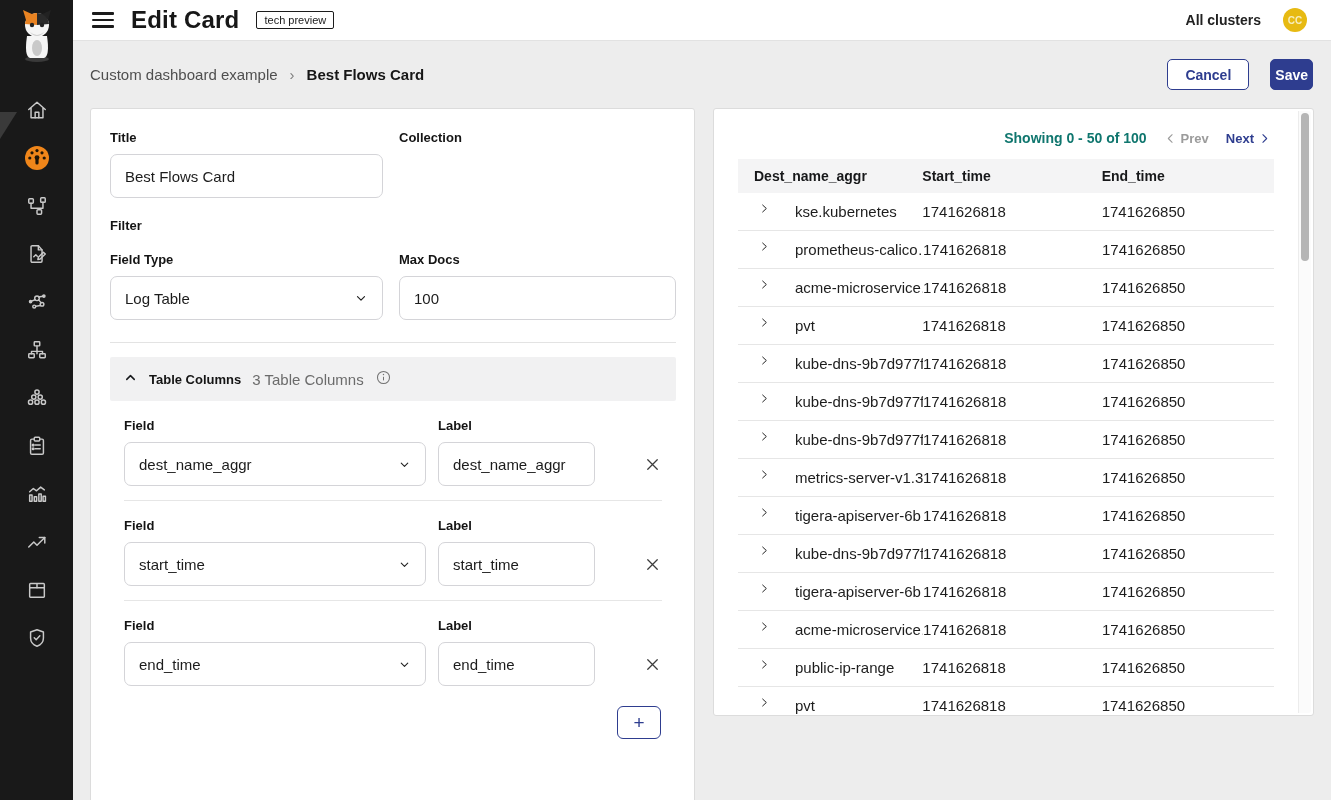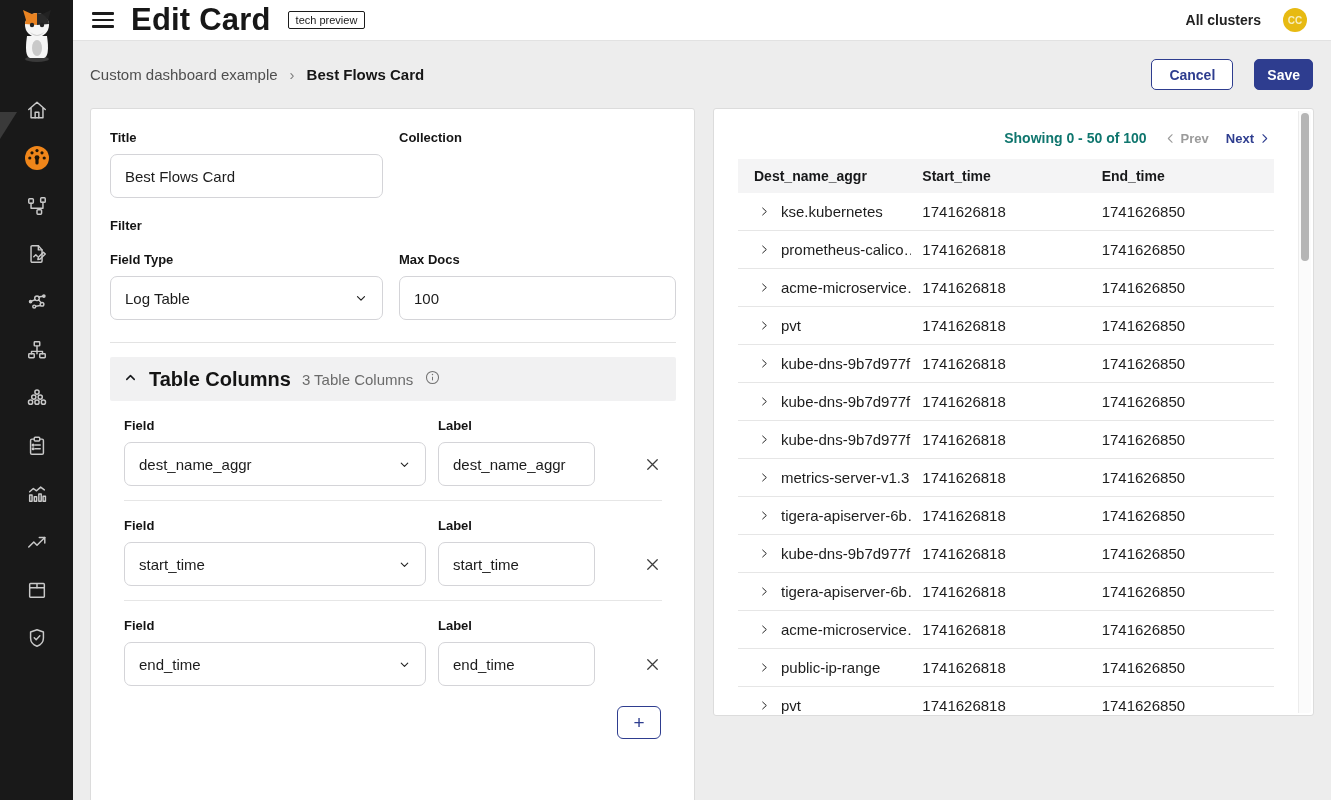--- a/index.html
+++ b/index.html
@@ -16,40 +16,40 @@
     background:none; border:none; cursor:pointer; }
   .nav-item svg { stroke:#c9c9c9; fill:none; stroke-width:1.6; stroke-linecap:round; stroke-linejoin:round; }
   .nav-item.active svg { stroke:none; }
 
   
   .topbar { position:absolute; left:73px; top:0; width:1258px; height:41px; background:#ffffff;
     border-bottom:1px solid #e2e2e2; display:flex; align-items:center; z-index:20; }
   .hamburger { margin-left:19px; width:22px; height:16px; display:flex; flex-direction:column;
     justify-content:space-between; background:none; border:none; cursor:pointer; }
   .hamburger span { display:block; height:2.6px; background:#1b1b1b; border-radius:1px; }
-  .page-title { margin-left:17px; font-size:31px; font-weight:800; letter-spacing:.2px; color:#171717; }
+  .page-title { margin-left:17px; font-size:24px; font-weight:800; letter-spacing:.2px; color:#171717; }
   .badge { margin-left:17px; font-size:11px; font-weight:500; color:#1b1b1b;
     border:1.5px solid #1b1b1b; border-radius:2px; padding:2px 7px; }
   .topbar-right { margin-left:auto; margin-right:24px; display:flex; align-items:center; gap:22px; }
   .cluster-selector { font-size:14px; font-weight:600; color:#222; cursor:pointer; }
   .avatar { width:24px; height:24px; border-radius:50%; background:#e7ba12; color:#f7edbb;
     font-size:10px; font-weight:700; display:flex; align-items:center; justify-content:center; cursor:pointer; }
 
   
   .toolbar { position:absolute; left:73px; top:41px; width:1258px; height:67px;
     display:flex; align-items:center; }
   .breadcrumb { margin-left:17px; display:flex; align-items:center; gap:12px; font-size:15px; }
   .crumb-parent { color:#4f4f4f; cursor:pointer; }
   .crumb-sep { color:#7d7d7d; font-size:15px; }
   .crumb-current { color:#161616; font-weight:700; }
   .toolbar-actions { margin-left:auto; margin-right:18px; display:flex; gap:21px; }
   .btn { height:31px; border-radius:5px; font-size:14px; font-weight:600; cursor:pointer;
     font-family:"Liberation Sans", sans-serif; }
   .btn-outline { background:#fff; border:1.5px solid #2e3d8f; color:#2e3d8f; padding:0 17px; }
-  .btn-solid { background:#2e3d8f; border:1.5px solid #2e3d8f; color:#fff; padding:0 12px; }
+  .btn-solid { background:#2e3d8f; border:1.5px solid #2e3d8f; color:#fff; padding:0 4px; }
 
   
   .card { position:absolute; background:#fff; border:1px solid #dcdcdc; border-radius:3px; }
   .form-card { left:90px; top:108px; width:605px; height:700px; padding:21px 18px 0 19px; }
   .preview-card { left:713px; top:108px; width:601px; height:608px; overflow:hidden; }
 
   
   .f-label { font-size:13px; font-weight:700; color:#141414; margin-bottom:9px; display:block; }
   .control { height:44px; border:1px solid #d4d4d8; border-radius:7px; background:#fff;
     display:flex; align-items:center; padding:0 14px; font-size:15px; color:#1c1c1c; }
@@ -67,21 +67,21 @@
     align-items:center; padding:0 11px; border-radius:3px 0 0 3px; }
   .chip-x { width:29px; height:29px; background:#2e3d8f; color:#fff; border:none; cursor:pointer;
     border-radius:0 3px 3px 0; font-size:13px; line-height:1; display:flex; align-items:center; justify-content:center; }
   .add-filter { margin-left:41px; color:#2e3d8f; font-size:14px; font-weight:600; background:none;
     border:none; cursor:pointer; font-family:"Liberation Sans", sans-serif; }
 
   .divider { border-top:1px solid #e3e3e3; margin-top:22px; }
   .section-head { margin-top:14px; height:44px; background:#f1f1f2; border-radius:2px;
     display:flex; align-items:center; padding:0 13px; gap:11px; cursor:pointer; }
   .section-head .chev svg { stroke:#17191c; fill:none; stroke-width:2.4; stroke-linecap:round; stroke-linejoin:round; }
-  .section-title { font-size:20px; font-weight:700; color:#141414; }
+  .section-title { font-size:13px; font-weight:700; color:#141414; }
   .section-count { font-size:15px; color:#6b6b6b; }
   .info-icon svg { stroke:#737373; fill:none; stroke-width:1.5; }
 
   .fields { margin-left:14px; margin-top:17px; width:538px; }
   .field-row { display:flex; gap:12px; }
   .fcol-field { width:302px; } .fcol-label { width:157px; }
   .remove-col { margin-left:auto; display:flex; align-items:flex-end; padding-bottom:12px; }
   .x-btn { background:none; border:none; cursor:pointer; padding:0; line-height:0; }
   .x-btn svg { stroke:#3c3c3c; fill:none; stroke-width:1.6; stroke-linecap:round; }
   .field-div { border-top:1px solid #e6e6e6; margin:14px 0 17px 0; }
@@ -96,21 +96,21 @@
     font-size:13px; font-weight:600; font-family:"Liberation Sans", sans-serif; }
   .pg-prev { color:#9b9b9b; } .pg-prev svg { stroke:#9b9b9b; }
   .pg-next { color:#2e3d8f; font-weight:700; } .pg-next svg { stroke:#2e3d8f; }
   .pg-btn svg { fill:none; stroke-width:2; stroke-linecap:round; stroke-linejoin:round; }
 
   .table { margin:13px 39px 0 24px; }
   .thead { display:flex; height:34px; background:#f4f4f5; align-items:center; }
   .th { font-size:14px; font-weight:700; color:#17181a; }
   .c1 { width:185px; padding-left:16px; } .c2 { width:180px; } .c3 { width:173px; }
   .trow { display:flex; height:38px; align-items:center; border-bottom:1px solid #e6e6e6; font-size:15px; color:#1d1d1d; }
-  .td-dest { display:flex; align-items:center; gap:11px; padding-left:21px !important; }
+  .td-dest { display:flex; align-items:flex-start; gap:25px; padding-left:21px !important; }
   .row-chev { line-height:0; cursor:pointer; background:none; border:none; padding:0; }
   .row-chev svg { stroke:#1a1a1a; fill:none; stroke-width:2.1; stroke-linecap:round; stroke-linejoin:round; }
   .dest-text { white-space:nowrap; overflow:hidden; max-width:130px; }
 
   .vtrack { position:absolute; top:2px; bottom:2px; right:2px; width:13px; background:#fbfbfb;
     border-left:1px solid #ececec; border-radius:0 3px 3px 0; cursor:pointer; }
   .vthumb { position:absolute; top:2px; left:2px; width:8px; height:148px; background:#b5b5b5; border-radius:5px; cursor:grab; }
 </style>
 </head>
 <body>

